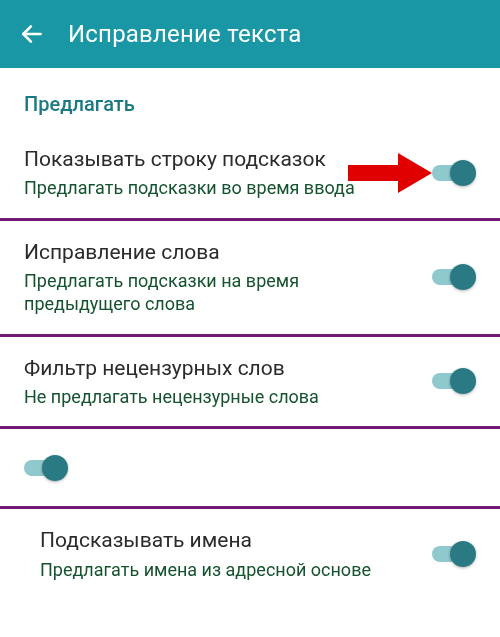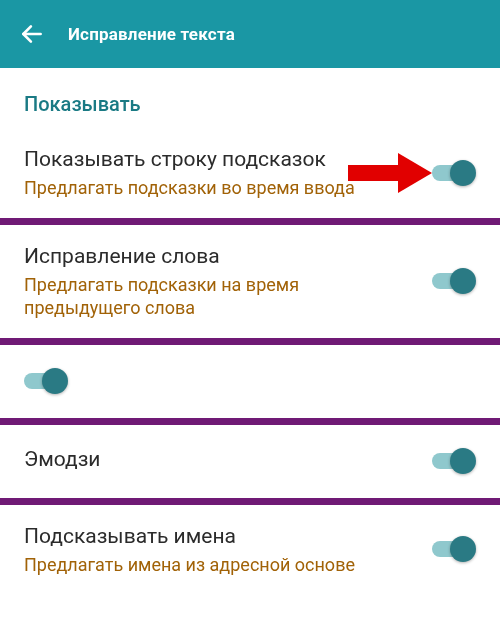--- a/index.html
+++ b/index.html
@@ -11,53 +11,53 @@
     display: flex;
     align-items: center;
     padding: 0 8px;
   }
   .back-btn {
     width: 48px; height: 48px;
     display: flex; align-items: center; justify-content: center;
     cursor: pointer;
   }
   .appbar-title {
-    font-size: 17px;
-    font-weight: 700;
+    font-size: 24px;
+    font-weight: 400;
     margin-left: 12px;
     letter-spacing: 0.2px;
   }
   .section-header {
     color: #1a7a84;
     font-size: 20px;
     font-weight: 500;
     padding: 24px 24px 12px 24px;
   }
   .setting {
     display: flex;
     align-items: center;
     padding: 18px 24px 18px 24px;
-    border-bottom: 7px solid #701a75;
+    border-bottom: 3px solid #701a75;
     cursor: pointer;
     position: relative;
     min-height: 80px;
   }
   .setting-text {
     flex: 1;
     padding-right: 16px;
   }
   .setting-title {
     font-size: 21px;
     color: #2b2b2b;
     line-height: 1.25;
     margin-bottom: 4px;
   }
   .setting-subtitle {
     font-size: 18px;
-    color: #a16207;
+    color: #14532d;
     line-height: 1.3;
   }
   .switch {
     position: relative;
     width: 44px; height: 26px;
     flex-shrink: 0;
   }
   .switch .track {
     position: absolute;
     top: 5px; left: 0;
@@ -87,21 +87,21 @@
 <div class="appbar">
   <div class="back-btn">
     <svg width="26" height="26" viewBox="0 0 24 24" fill="none" stroke="#ffffff" stroke-width="2.4" stroke-linecap="round" stroke-linejoin="round">
       <line x1="20" y1="12" x2="4" y2="12"></line>
       <polyline points="11 5 4 12 11 19"></polyline>
     </svg>
   </div>
   <div class="appbar-title">Исправление текста</div>
 </div>
 
-<div class="section-header">Показывать</div>
+<div class="section-header">Предлагать</div>
 
 <div class="setting">
   <div class="setting-text">
     <div class="setting-title">Показывать строку подсказок</div>
     <div class="setting-subtitle">Предлагать подсказки во время ввода</div>
   </div>
   <svg class="arrow-ann" width="84" height="48" viewBox="0 0 84 48">
     <rect x="0" y="16" width="50" height="16" fill="#e10000"></rect>
     <polygon points="50,4 84,24 50,44" fill="#e10000"></polygon>
   </svg>
@@ -116,37 +116,38 @@
     <div class="setting-title">Исправление слова</div>
     <div class="setting-subtitle">Предлагать подсказки на время предыдущего слова</div>
   </div>
   <div class="switch">
     <div class="track"></div>
     <div class="knob"></div>
   </div>
 </div>
 
 <div class="setting">
+  <div class="setting-text">
+    <div class="setting-title">Фильтр нецензурных слов</div>
+    <div class="setting-subtitle">Не предлагать нецензурные слова</div>
+  </div>
   <div class="switch">
     <div class="track"></div>
     <div class="knob"></div>
   </div>
 </div>
 
 <div class="setting">
-  <div class="setting-text">
-    <div class="setting-title">Эмодзи</div>
-  </div>
   <div class="switch">
     <div class="track"></div>
     <div class="knob"></div>
   </div>
 </div>
 
-<div class="setting" style="border-bottom:none;">
+<div class="setting" style="border-bottom:none;margin-left:16px;">
   <div class="setting-text">
     <div class="setting-title">Подсказывать имена</div>
     <div class="setting-subtitle">Предлагать имена из адресной основе</div>
   </div>
   <div class="switch">
     <div class="track"></div>
     <div class="knob"></div>
   </div>
 </div>
 

